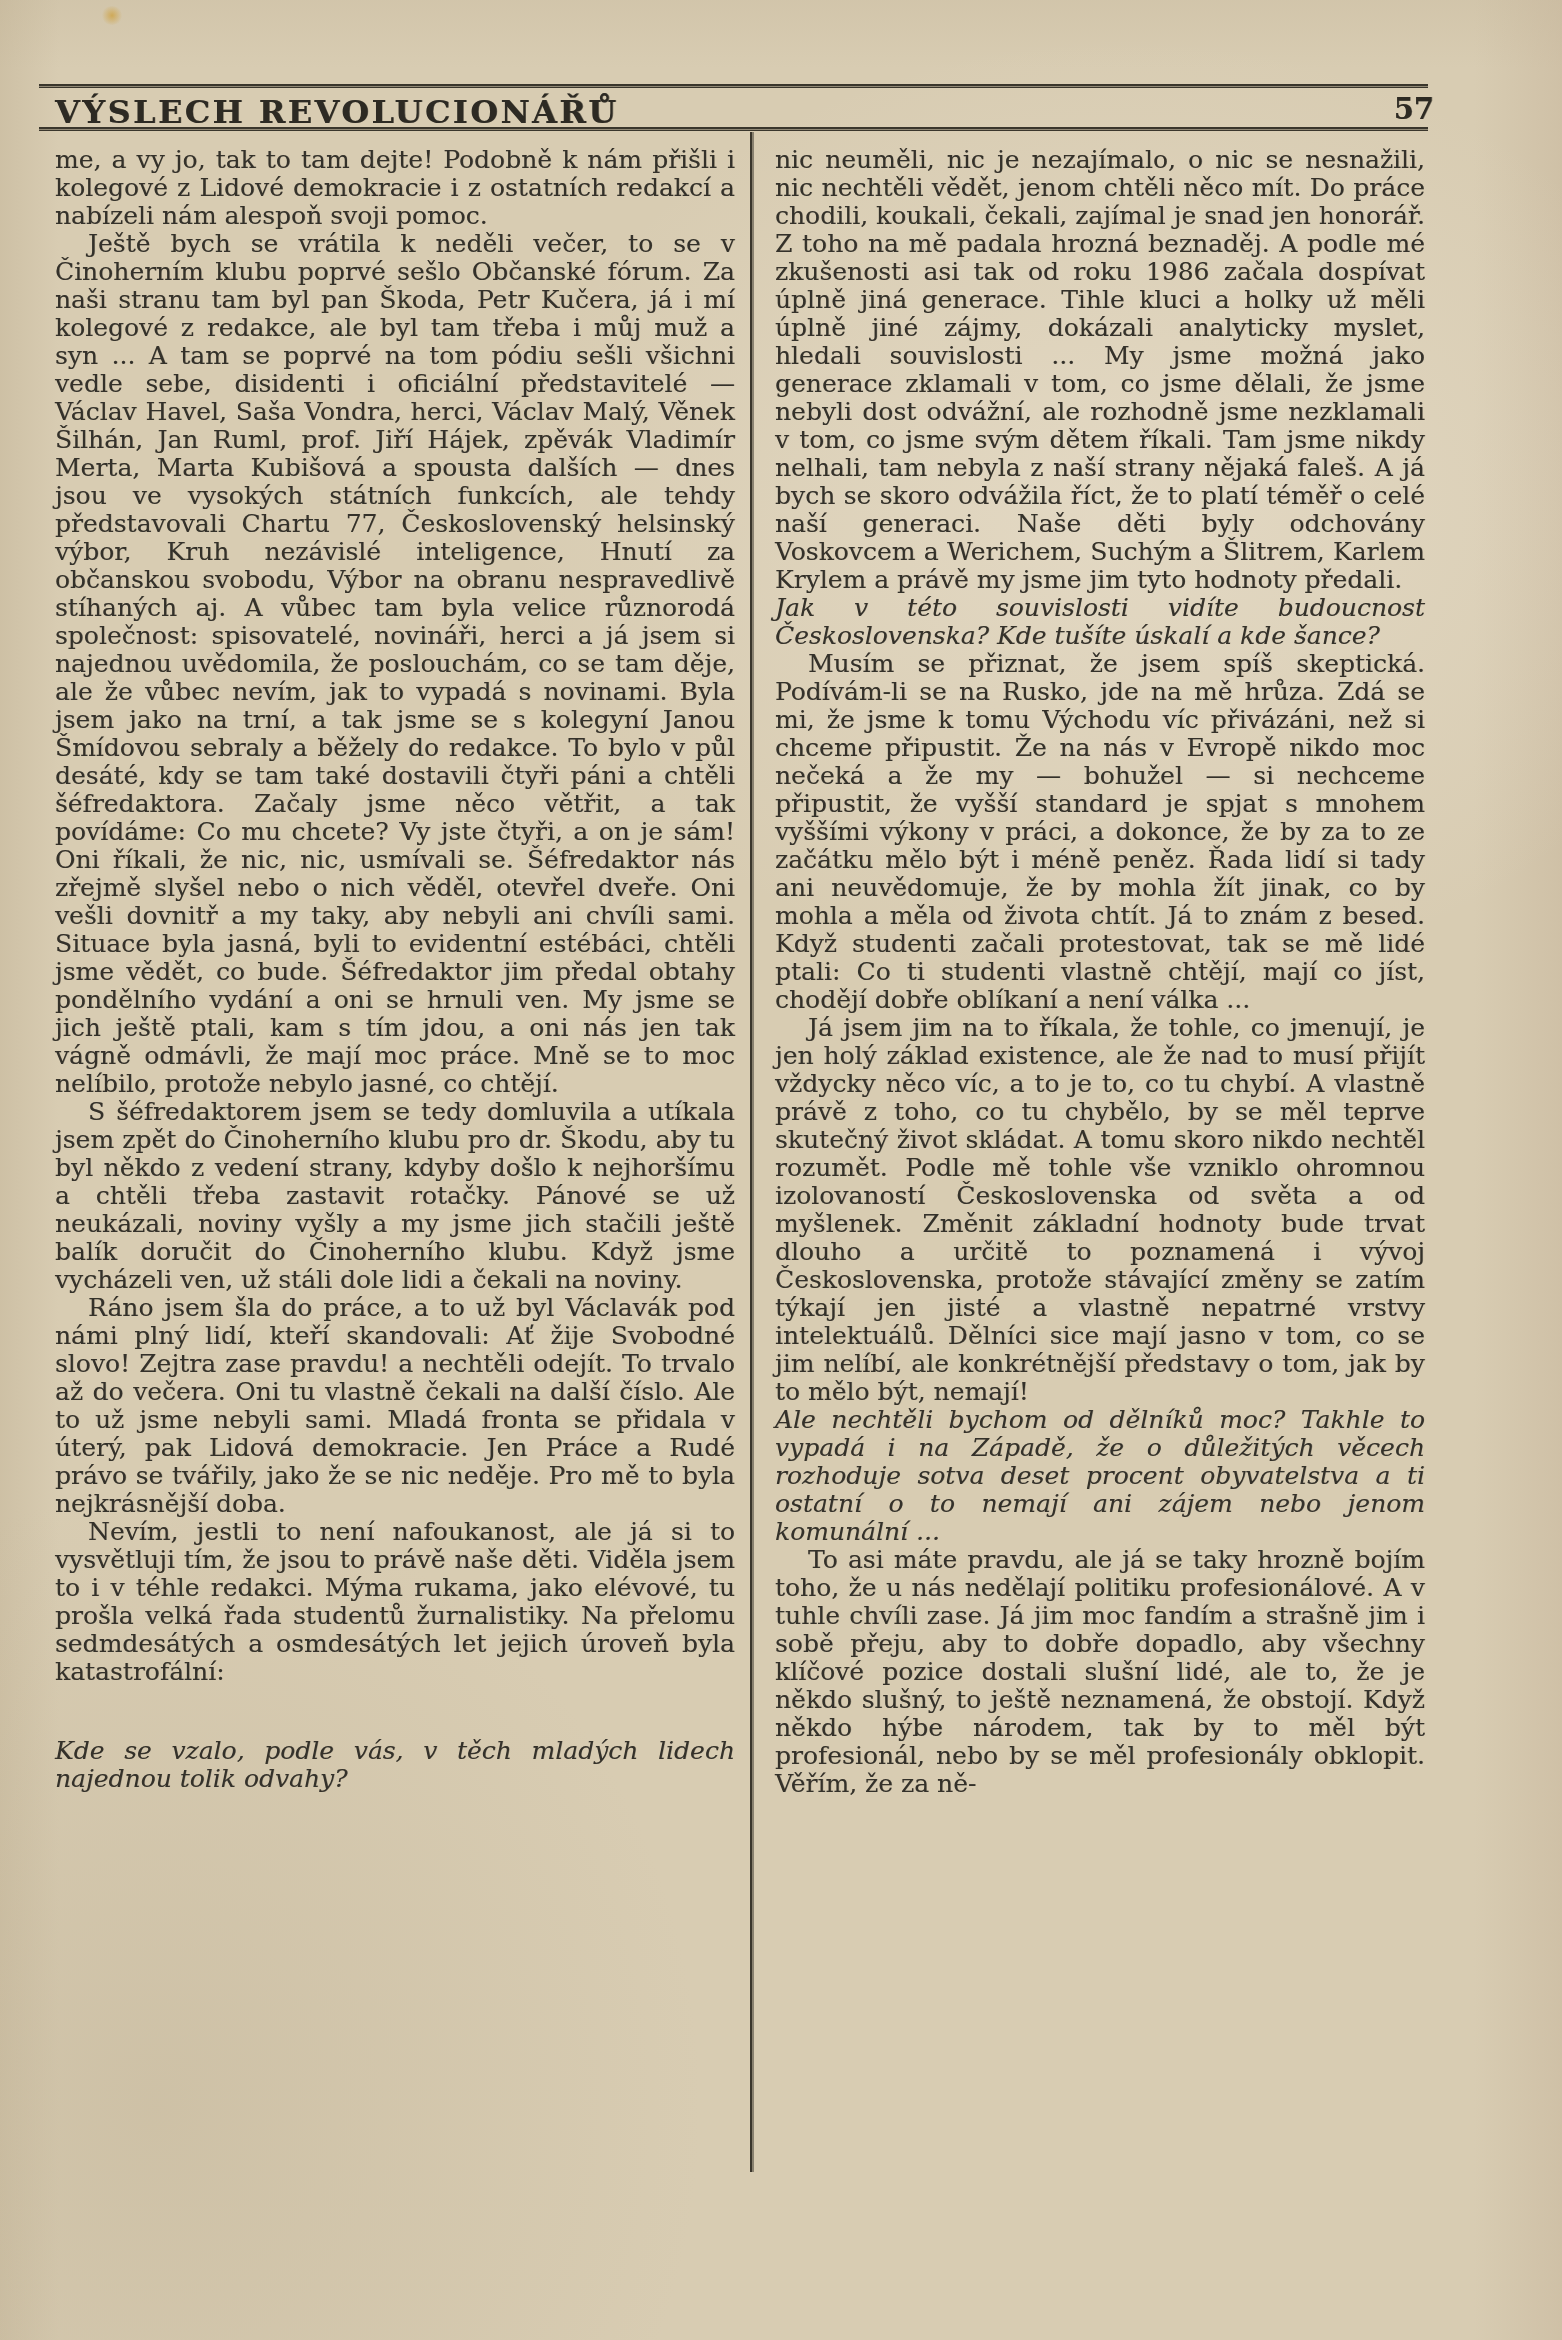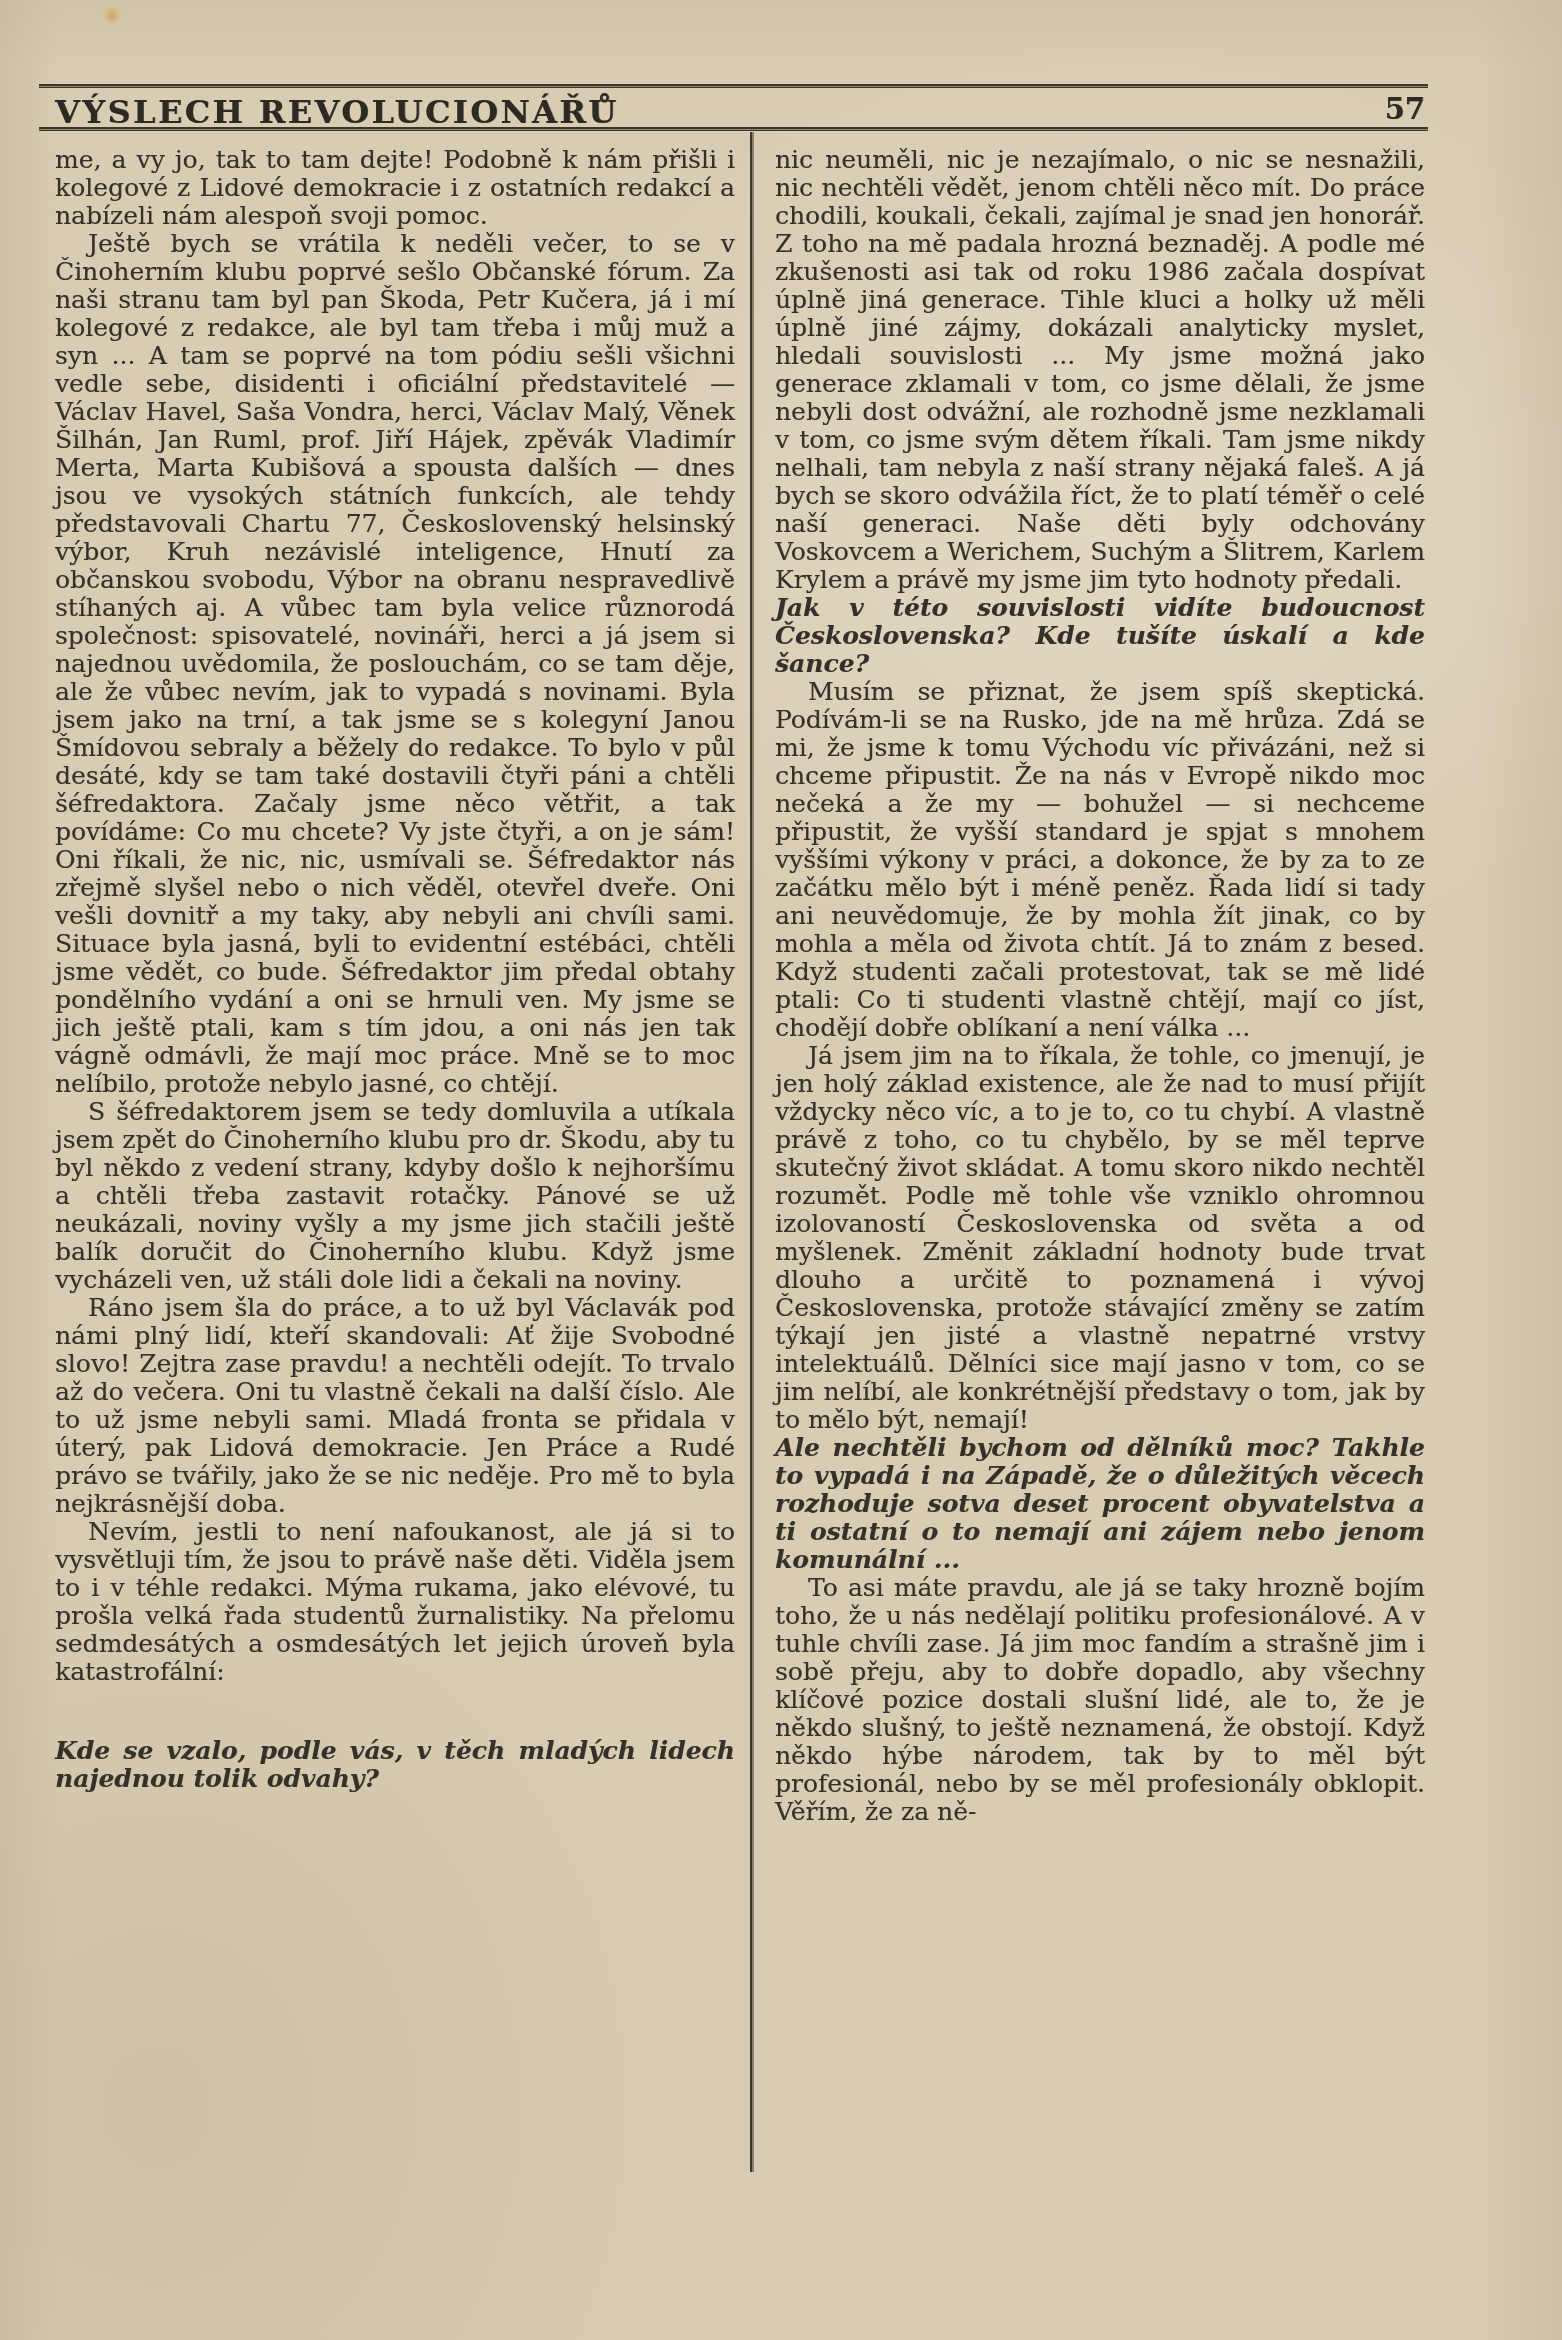--- a/index.html
+++ b/index.html
@@ -38,42 +38,41 @@
   .rule.top { top: 84px; }
   .rule.bottom { top: 127px; }
   .running-title {
     position: absolute; left: 55px; top: 93px;
     font-size: 32px; font-weight: bold; letter-spacing: 2.4px;
     color: #2d2a23;
     text-shadow: 0.6px 0.4px 0.5px rgba(45,42,35,0.55);
     white-space: nowrap;
   }
   .page-number {
-    position: absolute; right: 137px; top: 92px;
+    position: absolute; right: 128px; top: 92px;
     font-size: 29px; font-weight: bold; color: #2d2a23;
     text-shadow: 0.6px 0.4px 0.5px rgba(45,42,35,0.55);
   }
   .col {
     position: absolute; top: 146px;
     font-size: 25px; line-height: 28px;
     text-align: justify;
     color: var(--ink);
     hyphens: auto;
     text-shadow: 0.4px 0.3px 0.4px rgba(52,49,42,0.35);
   }
   .col-left  { left: 55px;  width: 680px; }
   .col-right { left: 775px; width: 650px; }
   .col p { margin: 0; }
   .para.indent { text-indent: 33px; }
   .para.cont { text-indent: 0; }
   .question {
     font-style: italic;
     margin-top: 26px; margin-bottom: 17.6px;
     text-indent: 0;
-    font-weight: bold;
   }
   .question.gap-lg { margin-top: 51px; margin-bottom: 25px; }
   .divider {
     position: absolute; left: 750px; top: 132px; height: 2040px; width: 3.9px;
     background: linear-gradient(to right, var(--rule) 0 2.4px, rgba(58,54,44,0.5) 2.4px 3.9px);
   }
 </style>
 </head>
 <body>
 

